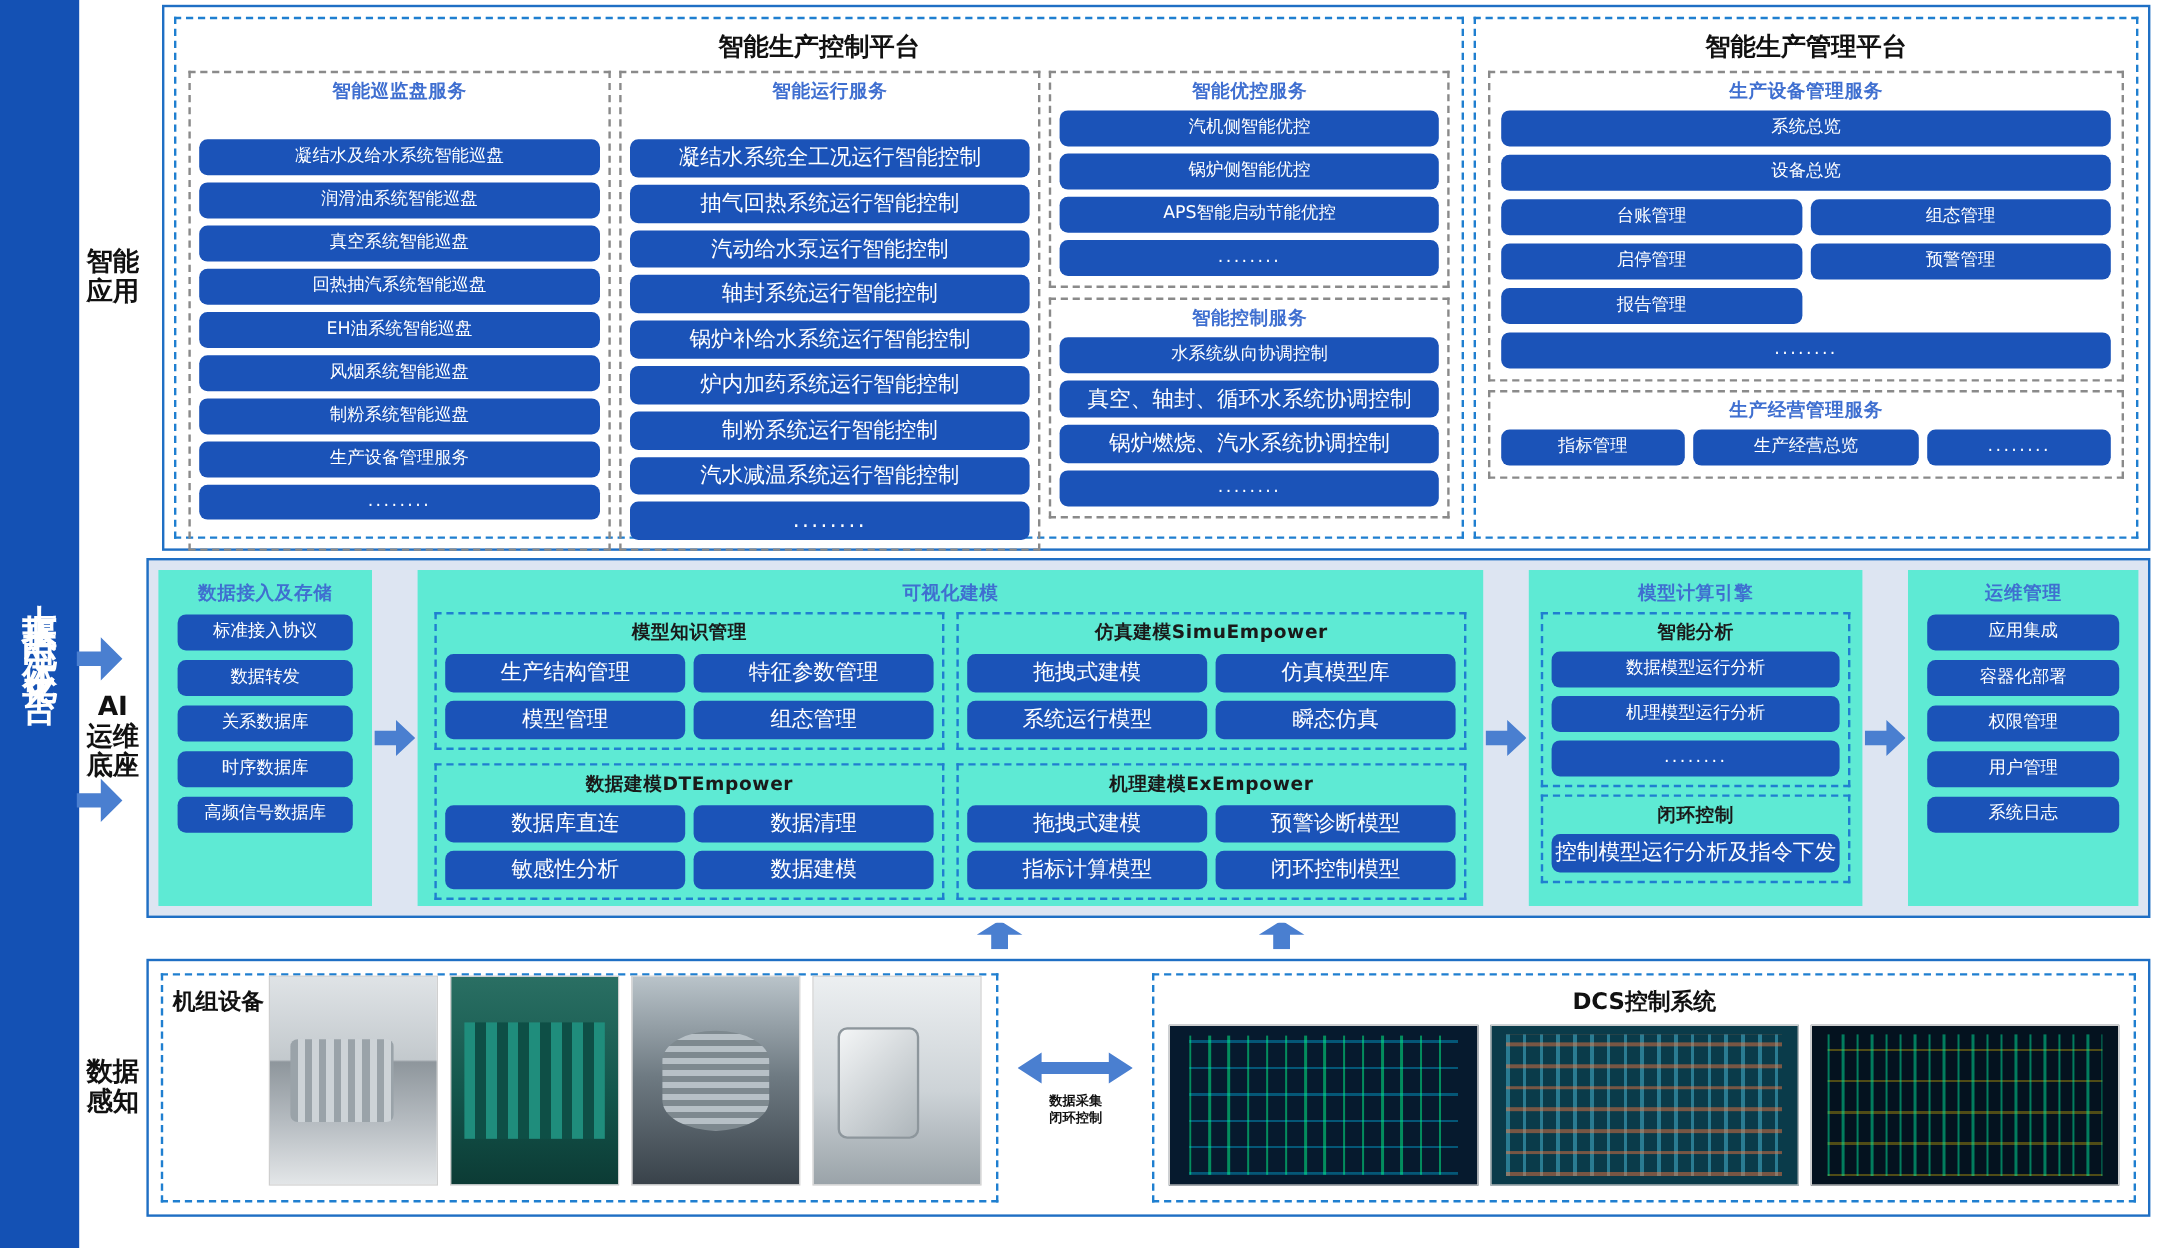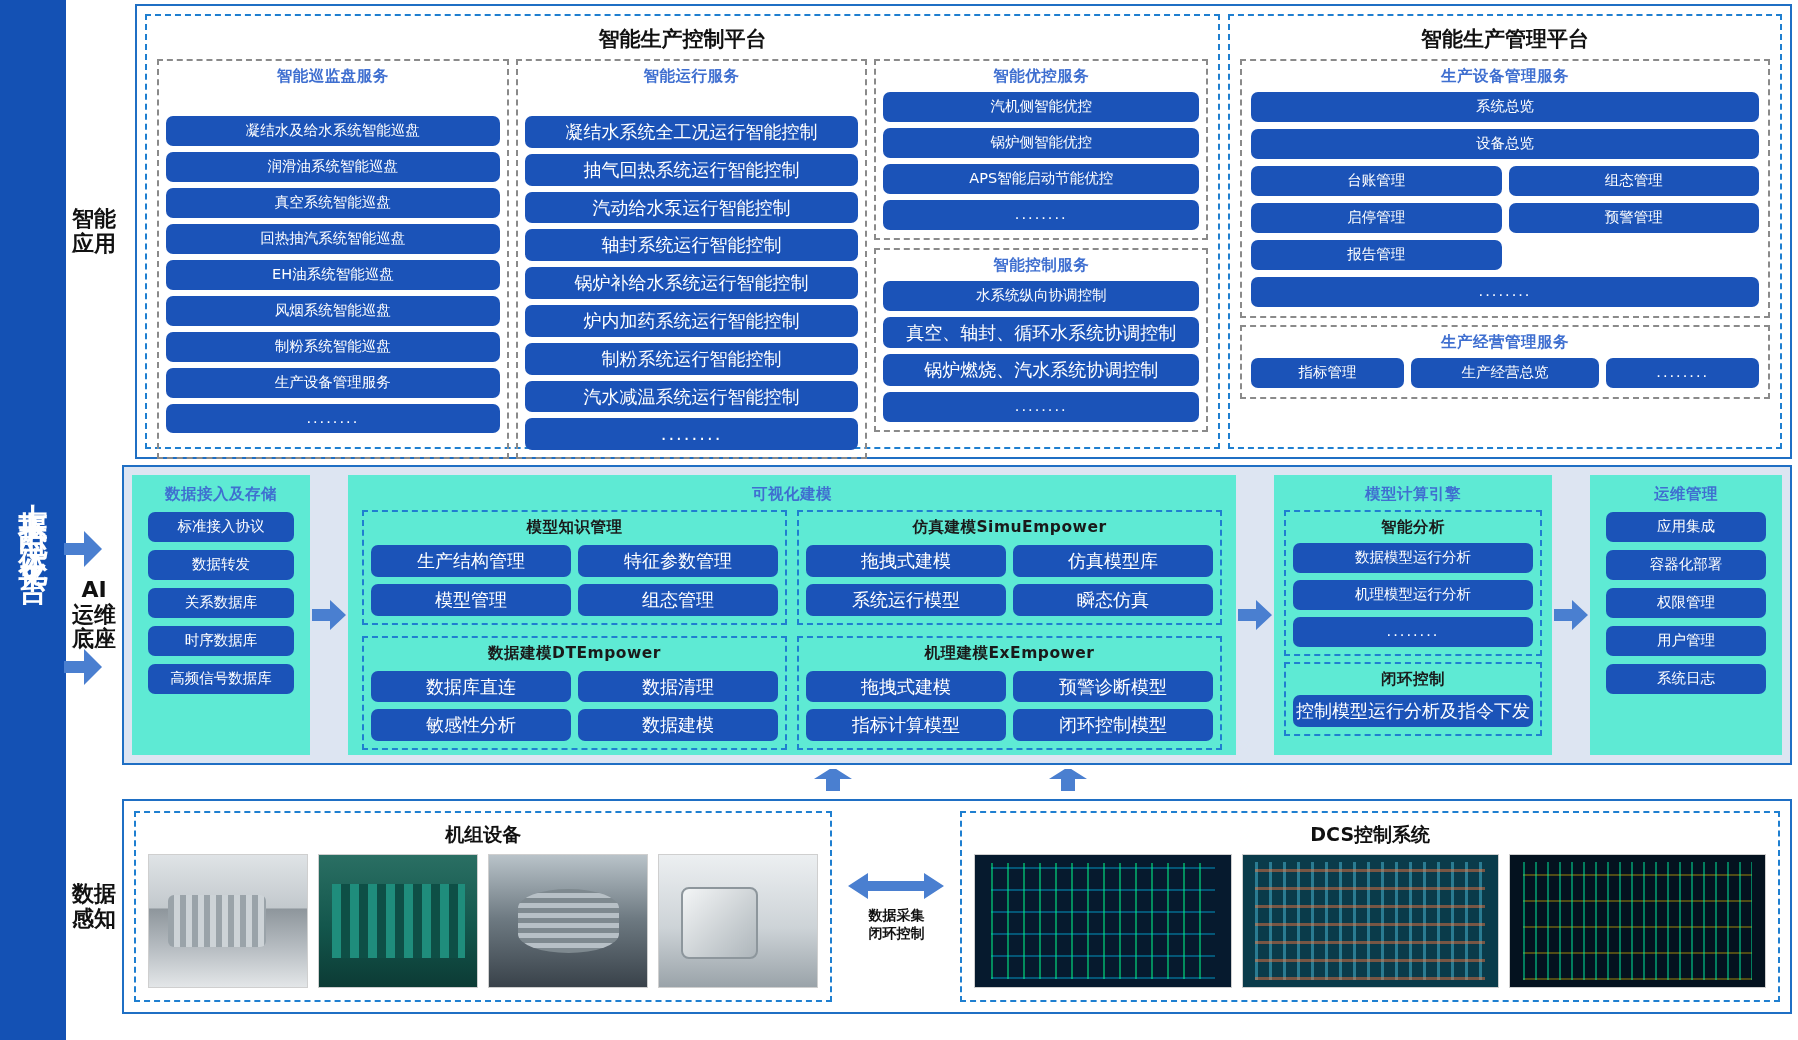--- a/index.html
+++ b/index.html
@@ -136,27 +136,27 @@
   .mid-group { margin: 0 0 6px; padding: 0 7px 7px; }
   .mid-group .grid2 { margin-top: 2px; }
   .col-accessstore { flex: 0 0 178px; }
   .col-viz { flex: 1 1 auto; }
   .col-engine { flex: 0 0 242px; }
   .col-ops { flex: 0 0 192px; }
 
   
   .bot-band { height: 215px; }
   .bot-outer { flex: 1 1 auto; padding: 6px; display: flex; gap: 0; align-items: stretch; }
-  .bot-left { flex: 1 1 46%; margin: 4px; padding: 0 8px 8px; display:flex; flex-direction:column; }
+  .bot-left { flex: 1 1 46%; margin: 4px; padding: 0 8px 8px; display:flex; }
   .bot-mid {
     flex: 0 0 120px;
     display: flex; flex-direction: column; align-items: center; justify-content: center;
     gap: 6px;
   }
-  .bot-mid .lbl { font-size: 14px; font-weight: 700; color: #111; text-align: center; line-height: 1.25; }
+  .bot-mid .lbl { font-size: 11px; font-weight: 700; color: #111; text-align: center; line-height: 1.25; }
   .bot-right { flex: 1 1 54%; margin: 4px; padding: 0 8px 8px; display:flex; flex-direction:column; }
   .photo-row { display: flex; gap: 10px; flex: 1 1 auto; align-items: stretch; padding: 0 4px 4px; }
   .photo { flex: 1 1 0; border: 1px solid #cfcfcf; position: relative; overflow: hidden; }
 
   
   .ph-turbine { background:
      linear-gradient(180deg,#dfe3e6 0%,#c3c9cd 40%,#8e969c 41%,#b6bcc1 70%,#e3e6e8 100%); }
   .ph-turbine::after{content:"";position:absolute;left:12%;top:30%;width:62%;height:40%;
      background:repeating-linear-gradient(90deg,#9aa3a9 0 6px,#cdd3d7 6px 12px);border-radius:6px;}
   .ph-engine { background: linear-gradient(180deg,#2a6f63 0%,#13564c 55%,#0c3b35 100%); }

